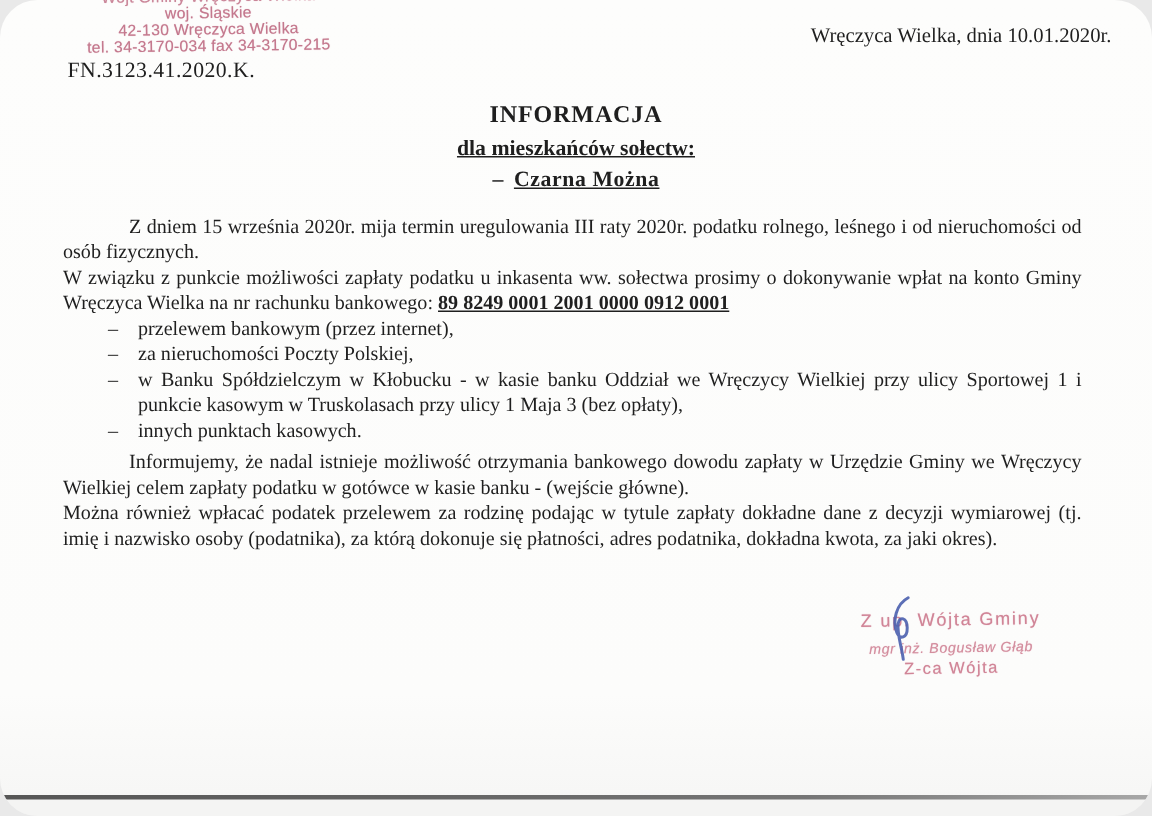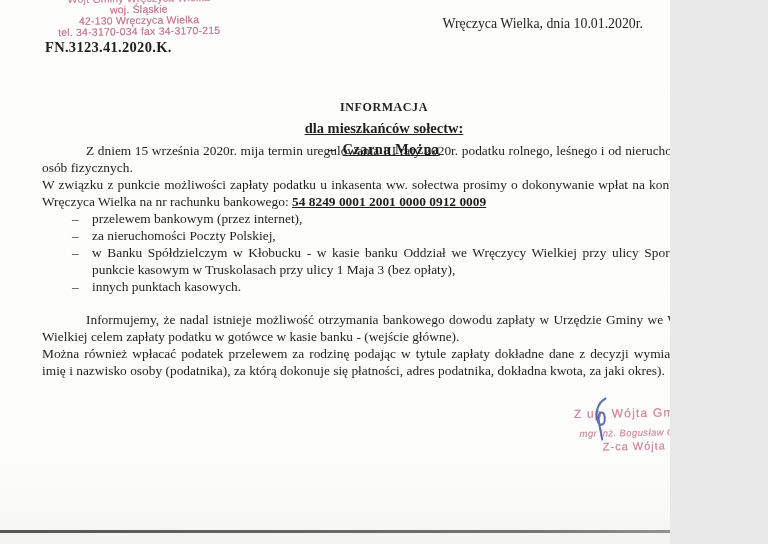--- a/index.html
+++ b/index.html
@@ -3,24 +3,25 @@
 <meta charset="utf-8">
 <style>
   html, body { margin: 0; padding: 0; }
   body {
     width: 768px; height: 544px;
     background: #e9e9e9;
     font-family: "Liberation Serif", serif;
   }
   .page {
     position: relative;
-    width: 670px; height: 544px;
+    width: 768px; height: 544px;
     background: linear-gradient(180deg, #fdfdfc 0%, #fcfcfb 85%, #f7f7f6 97%, #efefee 100%);
     overflow: hidden;
     color: #1f1f1f;
+    border-radius: 25px;
   }
 
   
   .sender-stamp {
     position: absolute;
     left: 34px; top: -7px;
     width: 210px;
     text-align: center;
     font-family: "Liberation Sans", sans-serif;
     font-size: 10.5px;
@@ -31,37 +32,36 @@
     text-shadow: 0 0 0.6px #d9a2b1;
   }
   .sender-stamp .s-line { white-space: nowrap; }
   .sender-stamp .s-line1 { opacity: 0.9; }
 
   .ref-number {
     position: absolute;
     left: 45px; top: 39px;
     font-size: 14.5px;
     letter-spacing: 0.3px;
-    font-weight: bold;
   }
   .date-line {
     position: absolute;
     right: 27px; top: 16px;
     font-size: 13.8px;
   }
 
   
   .title-block {
     position: absolute;
     left: 0; top: 68px;
     width: 768px;
     text-align: center;
     font-weight: bold;
   }
-  .title-line1 { font-size: 12px; letter-spacing: 0.6px; margin-top: 32px; }
+  .title-line1 { font-size: 16px; letter-spacing: 0.6px; }
   .title-line2 { font-size: 14.5px; margin-top: 5px; text-decoration: underline; }
   .title-line3 { font-size: 14.5px; margin-top: 4px; }
   .title-line3 .dash { text-decoration: none; margin-right: 7px; }
   .title-line3 .village { text-decoration: underline; letter-spacing: 0.4px; }
 
   
   .body-text {
     position: absolute;
     left: 42px; top: 142px;
     width: 679px;
@@ -76,21 +76,21 @@
   ul.pay-list { list-style: none; margin: 0; padding: 0; }
   ul.pay-list li {
     position: relative;
     padding-left: 50px;
     text-align: justify;
   }
   ul.pay-list li .marker {
     position: absolute; left: 30px; top: 0;
   }
 
-  .para-group2 { margin-top: 16px; }
+  .para-group2 { margin-top: 4px; }
   .para-last { margin-top: 20px; }
 
   
   .signature-stamp {
     position: absolute;
     left: 545px; top: 406px;
     width: 178px;
     text-align: center;
     font-family: "Liberation Sans", sans-serif;
     color: #d2valid;
@@ -142,21 +142,21 @@
     <div class="title-line1">INFORMACJA</div>
     <div class="title-line2">dla mieszkańców sołectw:</div>
     <div class="title-line3">
       <span class="dash">–</span><span class="village">Czarna Można</span>
     </div>
   </div>
 
   <div class="body-text">
     <p class="p-indent">Z dniem 15 września 2020r. mija termin uregulowania III raty 2020r. podatku rolnego, leśnego i od nieruchomości od osób fizycznych.</p>
     <p>
-      <span>W związku z punkcie możliwości zapłaty podatku u inkasenta ww. sołectwa prosimy o dokonywanie wpłat na konto Gminy Wręczyca Wielka na nr rachunku bankowego: </span><span class="acct">54 8249 0001 2001 0000 0912 0009</span>
+      <span>W związku z punkcie możliwości zapłaty podatku u inkasenta ww. sołectwa prosimy o dokonywanie wpłat na konto Gminy Wręczyca Wielka na nr rachunku bankowego: </span><span class="acct">89 8249 0001 2001 0000 0912 0001</span>
     </p>
     <ul class="pay-list">
       <li>
         <span class="marker">–</span>
         <span>przelewem bankowym (przez internet),</span>
       </li>
       <li>
         <span class="marker">–</span>
         <span>za nieruchomości Poczty Polskiej,</span>
       </li>

